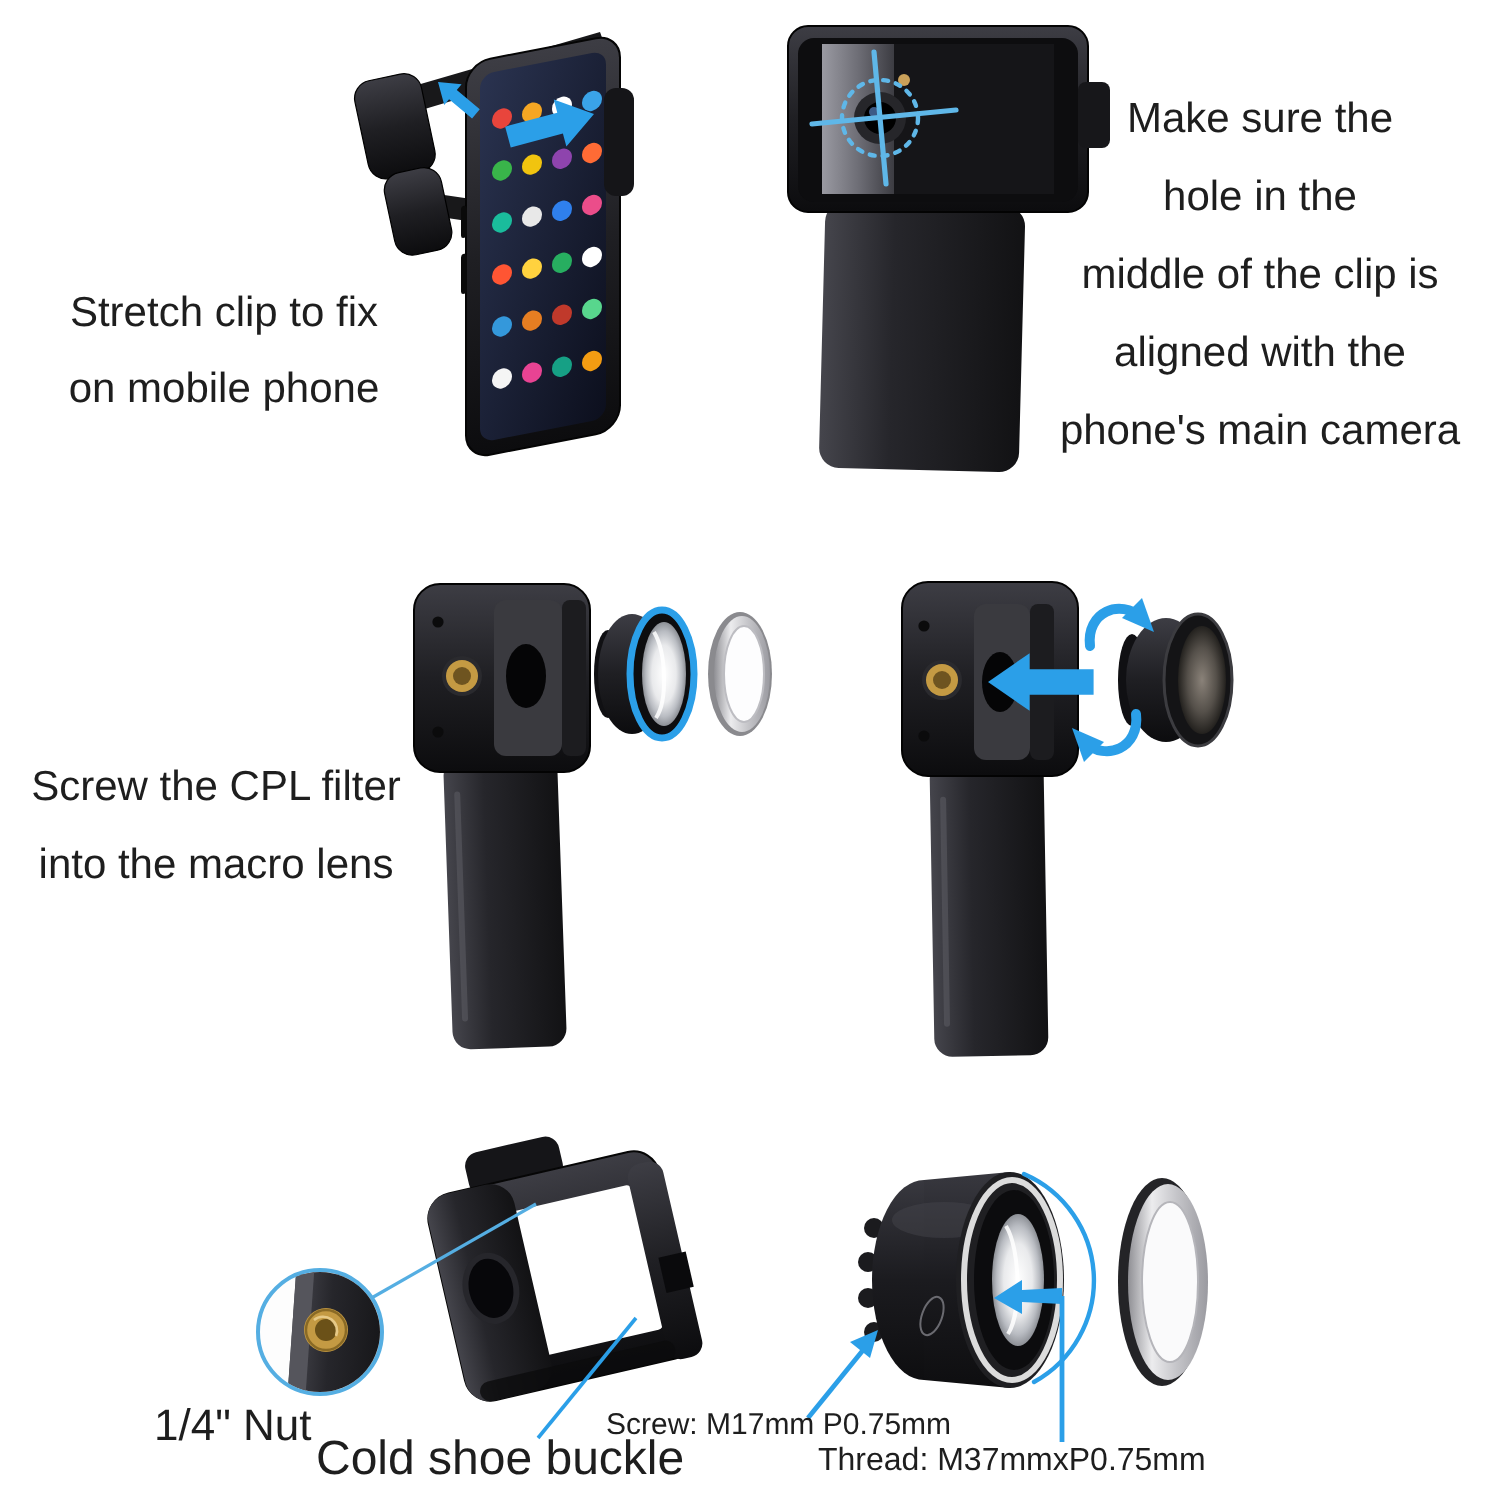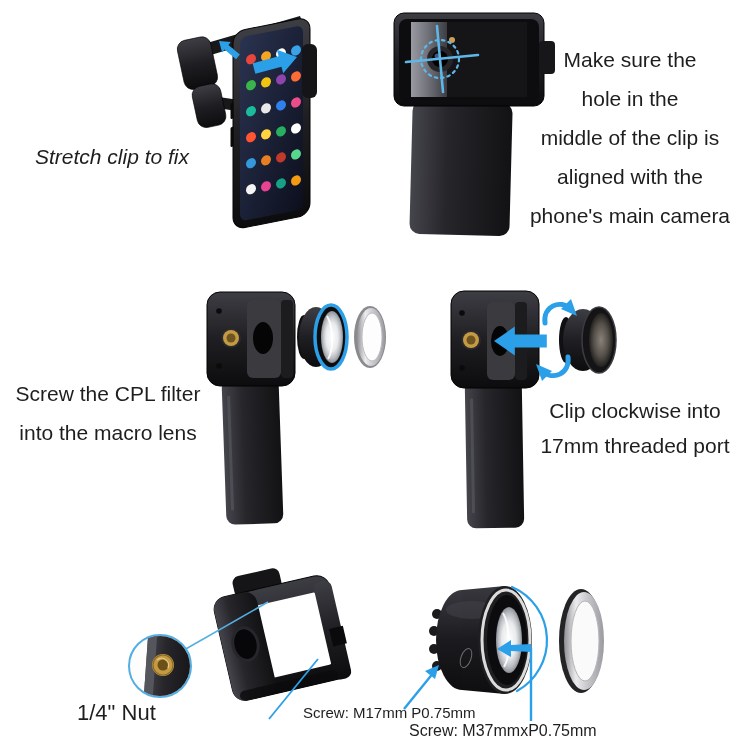--- a/index.html
+++ b/index.html
@@ -3,21 +3,21 @@
 <meta charset="utf-8">
 <style>
   html,body{margin:0;padding:0;background:#fff;}
   .sheet{
     position:relative;width:750px;height:750px;background:#ffffff;overflow:hidden;
     font-family:"Liberation Sans",sans-serif;color:#1e1e1e;
   }
   .sheet svg{position:absolute;left:0;top:0;}
   .cap{position:absolute;text-align:center;}
   .cap div{white-space:nowrap;}
-  .s1{left:17px;top:138px;width:190px;font-size:21px;line-height:38px;font-style:italic;}
+  .s1{left:17px;top:138px;width:190px;font-size:21px;line-height:38px;}
   .s2{left:510px;top:40px;width:240px;font-size:21px;line-height:39px;}
   .s3{left:3px;top:374px;width:210px;font-size:21px;line-height:39px;}
   .s4{left:527px;top:393px;width:216px;font-size:21px;line-height:35px;}
   .lbl{position:absolute;white-space:nowrap;}
   .lbl-nut{left:77px;top:700px;font-size:22px;}
   .lbl-cold{left:158px;top:716px;font-size:24px;}
   .lbl-t17{left:303px;top:704px;font-size:15px;}
   .lbl-t37{left:409px;top:722px;font-size:16px;}
   .lbl-cpl{left:621px;top:605px;font-size:24px;}
 </style>
@@ -245,37 +245,35 @@
     </g>
     <g>
       <ellipse cx="581" cy="641" rx="22" ry="52" fill="#242427"></ellipse>
       <ellipse cx="584" cy="641" rx="20" ry="49" fill="url(#gSilver)"></ellipse>
       <ellipse cx="585" cy="641" rx="14" ry="40" fill="#fafafb" stroke="#b5b5ba" stroke-width="1"></ellipse>
     </g>
   </svg>
 
   <div class="cap s1">
     <div>Stretch clip to fix</div>
+    <div>on mobile phone</div>
   </div>
 
   <div class="cap s3">
     <div>Screw the CPL filter</div>
     <div>into the macro lens</div>
   </div>
 
   <div class="cap s2">
     <div>Make sure the</div>
     <div>hole in the</div>
     <div>middle of the clip is</div>
     <div>aligned with the</div>
     <div>phone's main camera</div>
   </div>
 
-  <div class="cap s4">
-    <div>Clip clockwise into</div>
-    <div>17mm threaded port</div>
-  </div>
 
   <div class="lbl lbl-nut">1/4" Nut</div>
+  <div class="lbl lbl-cold">Cold shoe buckle</div>
   <div class="lbl lbl-t17">Screw: M17mm P0.75mm</div>
-  <div class="lbl lbl-t37">Screw: M37mmxP0.75mm</div>
+  <div class="lbl lbl-t37">Thread: M37mmxP0.75mm</div>
 
 </div>
 
 </body></html>

